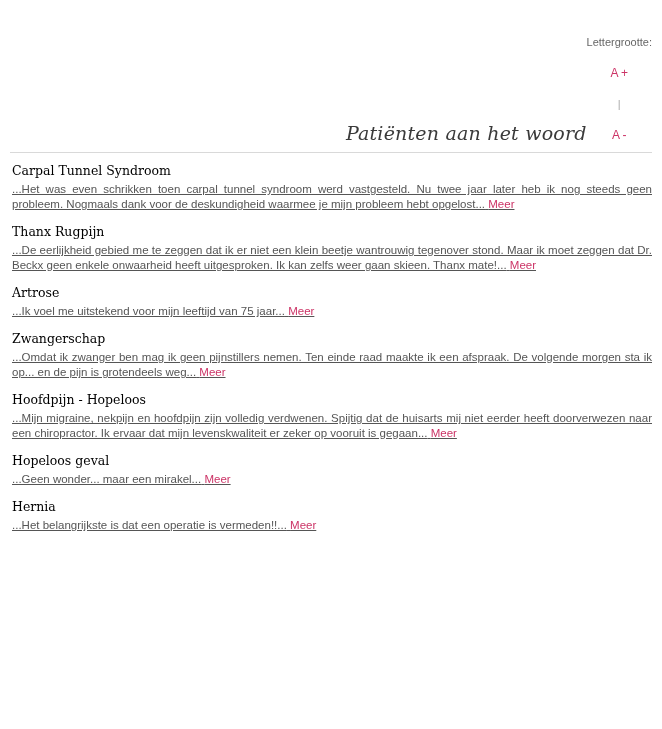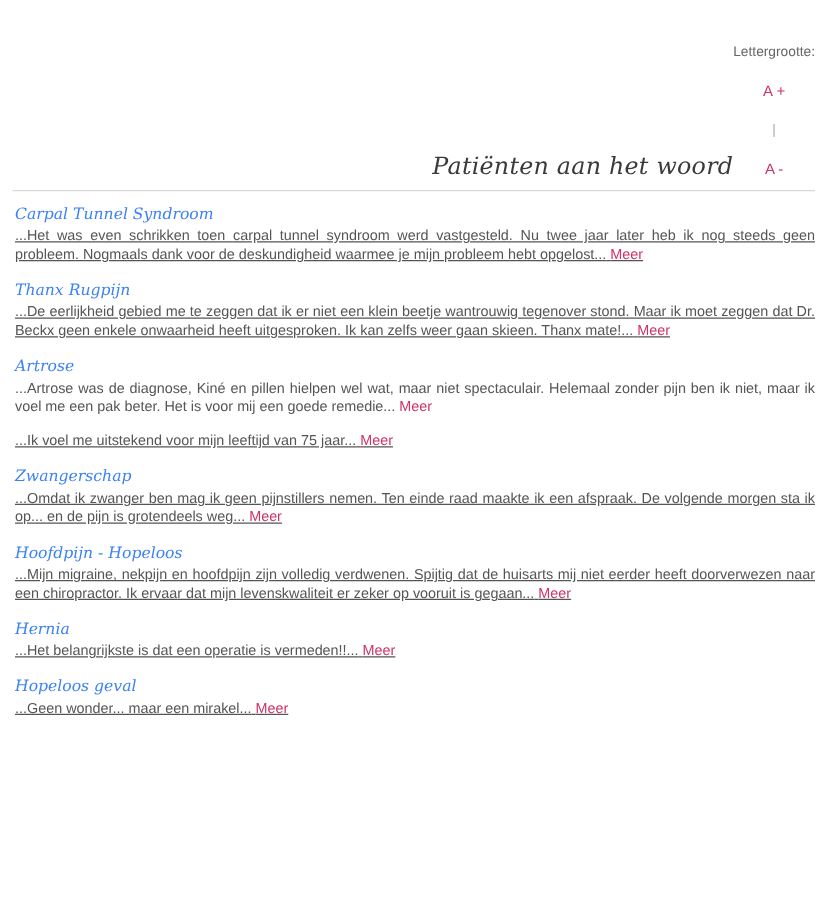--- a/index.html
+++ b/index.html
@@ -63,23 +63,22 @@
     padding: 0 2px;
   }
   .testimonials {
     padding-top: 10px;
   }
   .topic {
     margin-bottom: 6px;
   }
   .topic-title {
     font-family: "DejaVu Serif", serif;
-    font-style: italic;
     font-size: 12.5px;
-    color: #3b82f6;
+    color: #000000;
     margin: 0 0 4px 0;
     padding-left: 2px;
     font-weight: normal;
     cursor: pointer;
   }
   .entry {
     font-size: 11.5px;
     line-height: 15px;
     color: #555555;
     text-align: justify;
@@ -114,36 +113,35 @@
       <div class="topic">
         <h2 class="topic-title">Carpal Tunnel Syndroom</h2>
         <p class="entry"><span>...Het was even schrikken toen carpal tunnel syndroom werd vastgesteld. Nu twee jaar later heb ik nog steeds geen probleem. Nogmaals dank voor de deskundigheid waarmee je mijn probleem hebt opgelost...</span> <span class="more-link">Meer</span></p>
       </div>
       <div class="topic">
         <h2 class="topic-title">Thanx Rugpijn</h2>
         <p class="entry"><span>...De eerlijkheid gebied me te zeggen dat ik er niet een klein beetje wantrouwig tegenover stond. Maar ik moet zeggen dat Dr. Beckx geen enkele onwaarheid heeft uitgesproken. Ik kan zelfs weer gaan skieen. Thanx mate!...</span> <span class="more-link">Meer</span></p>
       </div>
       <div class="topic">
         <h2 class="topic-title">Artrose</h2>
-        <p class="entry"><span>...Artrose was de diagnose, Kiné en pillen hielpen wel wat, maar niet spectaculair. Helemaal zonder pijn ben ik niet, maar ik voel me een pak beter. Het is voor mij een goede remedie...</span> <span class="more-link">Meer</span></p>
         <p class="entry"><span>...Ik voel me uitstekend voor mijn leeftijd van 75 jaar...</span> <span class="more-link">Meer</span></p>
       </div>
       <div class="topic">
         <h2 class="topic-title">Zwangerschap</h2>
         <p class="entry"><span>...Omdat ik zwanger ben mag ik geen pijnstillers nemen. Ten einde raad maakte ik een afspraak. De volgende morgen sta ik op... en de pijn is grotendeels weg...</span> <span class="more-link">Meer</span></p>
       </div>
       <div class="topic">
         <h2 class="topic-title">Hoofdpijn - Hopeloos</h2>
         <p class="entry"><span>...Mijn migraine, nekpijn en hoofdpijn zijn volledig verdwenen. Spijtig dat de huisarts mij niet eerder heeft doorverwezen naar een chiropractor. Ik ervaar dat mijn levenskwaliteit er zeker op vooruit is gegaan...</span> <span class="more-link">Meer</span></p>
       </div>
       <div class="topic">
+        <h2 class="topic-title">Hopeloos geval</h2>
+        <p class="entry"><span>...Geen wonder... maar een mirakel...</span> <span class="more-link">Meer</span></p>
+      </div>
+      <div class="topic">
         <h2 class="topic-title">Hernia</h2>
         <p class="entry"><span>...Het belangrijkste is dat een operatie is vermeden!!...</span> <span class="more-link">Meer</span></p>
-      </div>
-      <div class="topic">
-        <h2 class="topic-title">Hopeloos geval</h2>
-        <p class="entry"><span>...Geen wonder... maar een mirakel...</span> <span class="more-link">Meer</span></p>
       </div>
       <div class="topic">
       </div>
     </div>
 
 </div>
 
 </body></html>

